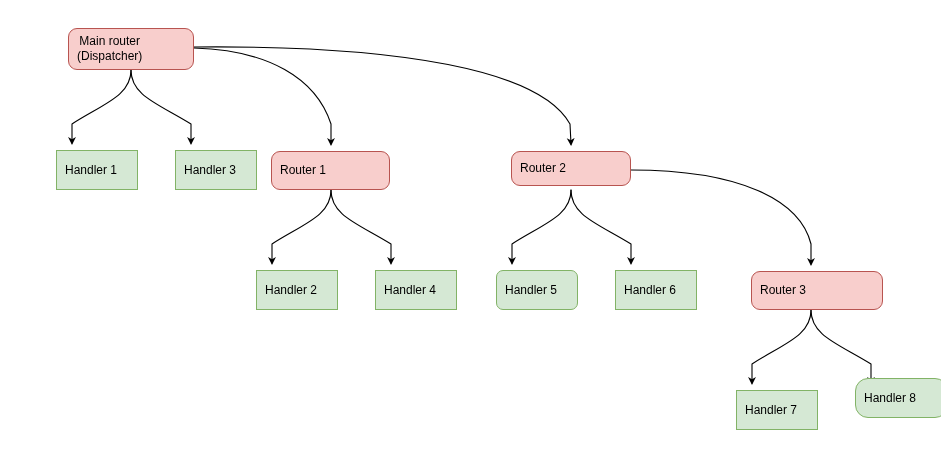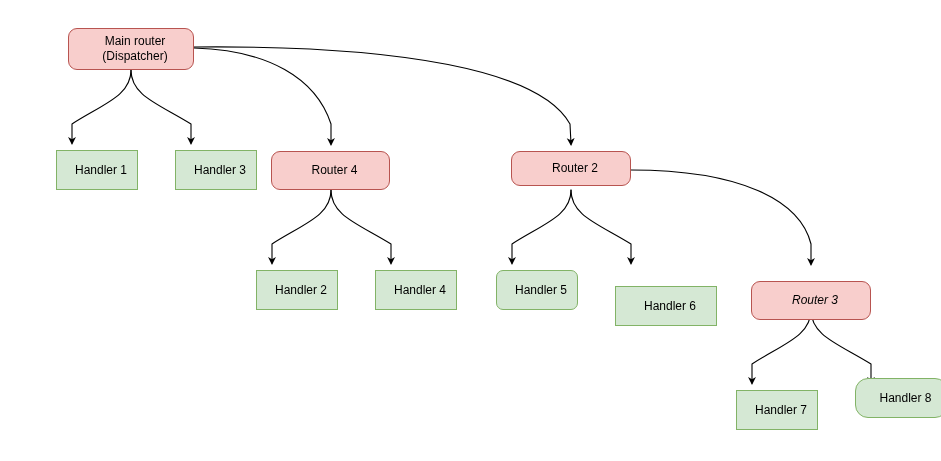--- a/index.html
+++ b/index.html
@@ -21,21 +21,20 @@
     top: 0;
     width: 941px;
     height: 461px;
     pointer-events: none;
   }
   .node {
     position: absolute;
     box-sizing: border-box;
     display: flex;
     align-items: center;
-    justify-content: center;
     text-align: center;
     font-size: 12px;
     line-height: 15px;
     color: #000000;
     white-space: pre-line;
     z-index: 2;
     padding-left: 8px;
   }
   .node.router {
     background: #f8cecc;
@@ -73,24 +72,24 @@
         <path d="M 811 310 C 811 336 783 344 752 364 L 752 383" marker-end="url(#arrowhead)" stroke="#000000"></path>
         <path d="M 811 310 C 811 336 839 344 871 364 L 871 383" marker-end="url(#arrowhead)" stroke="#000000"></path>
       </g>
   </svg>
 
   <div id="node-layer">
       <div class="node router" style="left: 68px; top: 28px; width: 126px; height: 42px;"><span>Main router
 (Dispatcher)</span></div>
       <div class="node handler" style="left: 31px; top: 150px; width: 82px; height: 40px;"><span>Handler 1</span></div>
       <div class="node handler" style="left: 150px; top: 150px; width: 82px; height: 40px;"><span>Handler 3</span></div>
-      <div class="node router" style="left: 271px; top: 151px; width: 119px; height: 39px;"><span>Router 4</span></div>
+      <div class="node router" style="left: 271px; top: 151px; width: 119px; height: 39px;"><span>Router 1</span></div>
       <div class="node router" style="left: 511px; top: 151px; width: 120px; height: 35px;"><span>Router 2</span></div>
       <div class="node handler" style="left: 231px; top: 270px; width: 82px; height: 40px;"><span>Handler 2</span></div>
       <div class="node handler" style="left: 350px; top: 270px; width: 82px; height: 40px;"><span>Handler 4</span></div>
       <div class="node handler" style="left: 471px; top: 270px; width: 82px; height: 40px; border-radius: 7px;"><span>Handler 5</span></div>
-      <div class="node handler" style="left: 590px; top: 286px; width: 102px; height: 40px;"><span>Handler 6</span></div>
-      <div class="node router" style="left: 751px; top: 281px; width: 120px; height: 39px; font-style: italic;"><span>Router 3</span></div>
+      <div class="node handler" style="left: 590px; top: 270px; width: 82px; height: 40px;"><span>Handler 6</span></div>
+      <div class="node router" style="left: 751px; top: 271px; width: 132px; height: 39px;"><span>Router 3</span></div>
       <div class="node handler" style="left: 711px; top: 390px; width: 82px; height: 40px;"><span>Handler 7</span></div>
       <div class="node handler" style="left: 830px; top: 378px; width: 93px; height: 40px; border-radius: 13px;"><span>Handler 8</span></div>
     </div>
 
 </div>
 
 </body></html>

